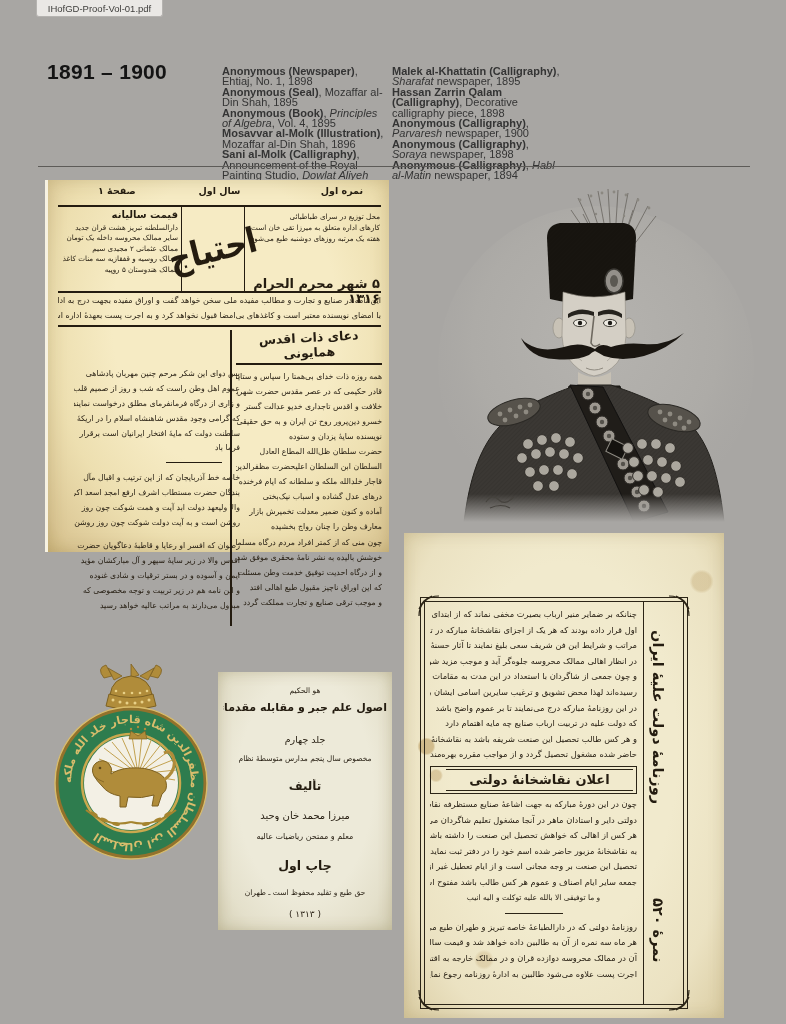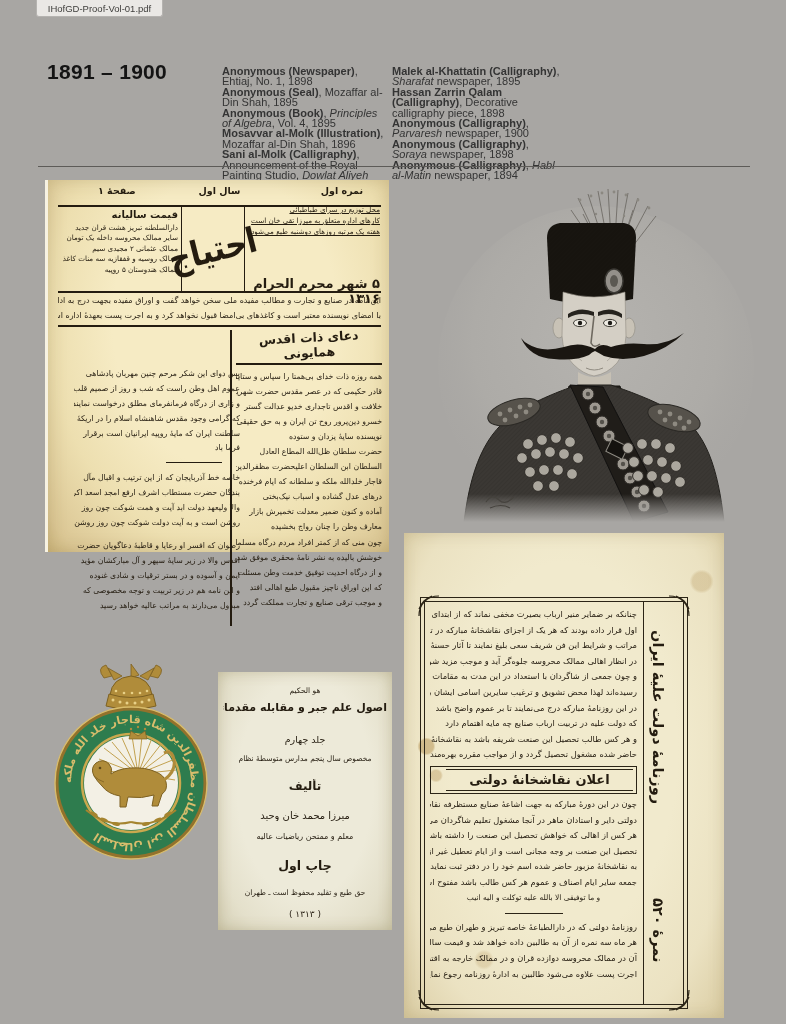--- a/index.html
+++ b/index.html
@@ -33,21 +33,21 @@
   .np-head{position:absolute;top:5px;left:10px;right:8px;height:17px;font-size:9.5px;font-weight:700;}
   .np-head .pg{position:absolute;left:40px;}
   .np-head .yr{position:absolute;left:0;right:0;text-align:center;}
   .np-head .no{position:absolute;right:18px;}
   .np-rule{position:absolute;left:10px;right:8px;background:#241c10;}
   .np-mast-left{position:absolute;left:12px;top:30px;width:118px;font-size:7.2px;line-height:10.6px;text-align:right;}
   .np-mast-left .mh{font-weight:700;font-size:10px;margin-bottom:2px;}
   .np-title-box{position:absolute;left:133px;top:27px;width:64px;height:84px;border-left:1.5px solid #241c10;
      border-right:1.5px solid #241c10;display:flex;align-items:center;justify-content:center;}
   .np-title{font-size:30px;font-weight:700;transform:rotate(-14deg) scaleY(1.15);}
-  .np-mast-right{position:absolute;left:200px;top:24px;width:132px;font-size:7.2px;line-height:11.2px;text-align:right;text-decoration:underline;}
+  .np-mast-right{position:absolute;left:200px;top:31px;width:132px;font-size:7.2px;line-height:11.2px;text-align:right;}
   .np-date{position:absolute;left:200px;top:96px;width:132px;font-size:13px;font-weight:700;text-align:right;}
   .np-intro{position:absolute;left:10px;right:8px;top:114px;font-size:8px;line-height:14.5px;}
   .np-vrule{position:absolute;left:182px;top:150px;width:1.5px;height:296px;background:#241c10;}
   .np-colR{position:absolute;left:188px;width:146px;top:150px;}
   .np-colR h3{margin:0 0 3px;font-size:12.5px;font-weight:700;text-align:center;transform:rotate(-3deg);}
   .np-colR .hl-rule{height:1.5px;background:#241c10;margin-bottom:4px;}
   .np-colR .tline{font-size:7.8px;line-height:15.1px;}
   .np-colL{position:absolute;left:18px;width:166px;top:186px;margin-left:8px;}
   .np-colL .tline{font-size:7.8px;line-height:15px;}
   .np-div{width:56px;height:1px;background:#241c10;margin:7px 18px 7px auto;}
@@ -181,21 +181,21 @@
           <div class="tline fa">که این اوراق ناچیز مقبول طبع اهالی افتد</div>
           <div class="tline fa">و موجب ترقی صنایع و تجارت مملکت گردد</div>
         </div>
     </div>
     <div class="np-colL">
       <div>
           <div class="tline fa">پس دوای این شکر مرحم چنین مهربان پادشاهی</div>
           <div class="tline fa">عموم اهل وطن راست که شب و روز از صمیم قلب تضرع</div>
           <div class="tline fa">و زاری از درگاه فرمانفرمای مطلق درخواست نمایند</div>
           <div class="tline fa">که گرامی وجود مقدس شاهنشاه اسلام را در اریکهٔ</div>
-          <div class="tline fa">سلطنت ایران که مایهٔ روپیه ایرانیان است برقرار</div>
+          <div class="tline fa">سلطنت دولت که مایهٔ افتخار ایرانیان است برقرار</div>
         </div>
       <div class="tline" style="font-size:7.8px;line-height:14px;">فرما باد</div>
       <div class="np-div"></div>
       <div>
           <div class="tline fa">خاصه خط آذربایجان که از این ترتیب و اقبال مآل</div>
           <div class="tline fa">بندگان حضرت مستطاب اشرف ارفع امجد اسعد اکرم</div>
           <div class="tline fa">والا ولیعهد دولت ابد آیت و همت شوکت چون روز</div>
           <div class="tline fa">روشن است و به آیت دولت شوکت چون روز روشن</div>
         </div>
       <div class="np-gap"></div>
@@ -495,22 +495,22 @@
               <div class="tline fa">و هر کس طالب تحصیل این صنعت شریفه باشد به نقاشخانهٔ دولتی</div>
               <div class="tline fa">حاضر شده مشغول تحصیل گردد و از مواجب مقرره بهره‌مند شود</div>
             </div>
           <div class="band">
             <div class="band-inner">اعلان نقاشخانهٔ دولتی</div>
           </div>
           <div>
               <div class="tline fa">چون در این دورهٔ مبارکه به جهت اشاعهٔ صنایع مستظرفه نقاشخانهٔ</div>
               <div class="tline fa">دولتی دایر و استادان ماهر در آنجا مشغول تعلیم شاگردان می‌باشند</div>
               <div class="tline fa">هر کس از اهالی که خواهش تحصیل این صنعت را داشته باشد</div>
+              <div class="tline fa">به نقاشخانهٔ مزبور حاضر شده اسم خود را در دفتر ثبت نماید</div>
               <div class="tline fa">تحصیل این صنعت بر وجه مجانی است و از ایام تعطیل غیر از</div>
-              <div class="tline fa">به نقاشخانهٔ مزبور حاضر شده اسم خود را در دفتر ثبت نماید</div>
             </div>
           <div class="center-line">جمعه سایر ایام اصناف و عموم هر کس طالب باشد مفتوح است</div>
           <div class="small-center">و ما توفیقی الا بالله علیه توکلت و الیه انیب</div>
           <div class="an-div"></div>
           <div>
               <div class="tline fa">روزنامهٔ دولتی که در دارالطباعهٔ خاصه تبریز و طهران طبع می‌شود</div>
               <div class="tline fa">هر ماه سه نمره از آن به طالبین داده خواهد شد و قیمت سالیانهٔ</div>
               <div class="tline fa">آن در ممالک محروسه دوازده قران و در ممالک خارجه به اقتضای</div>
               <div class="tline fa">اجرت پست علاوه می‌شود طالبین به ادارهٔ روزنامه رجوع نمایند</div>
             </div>

